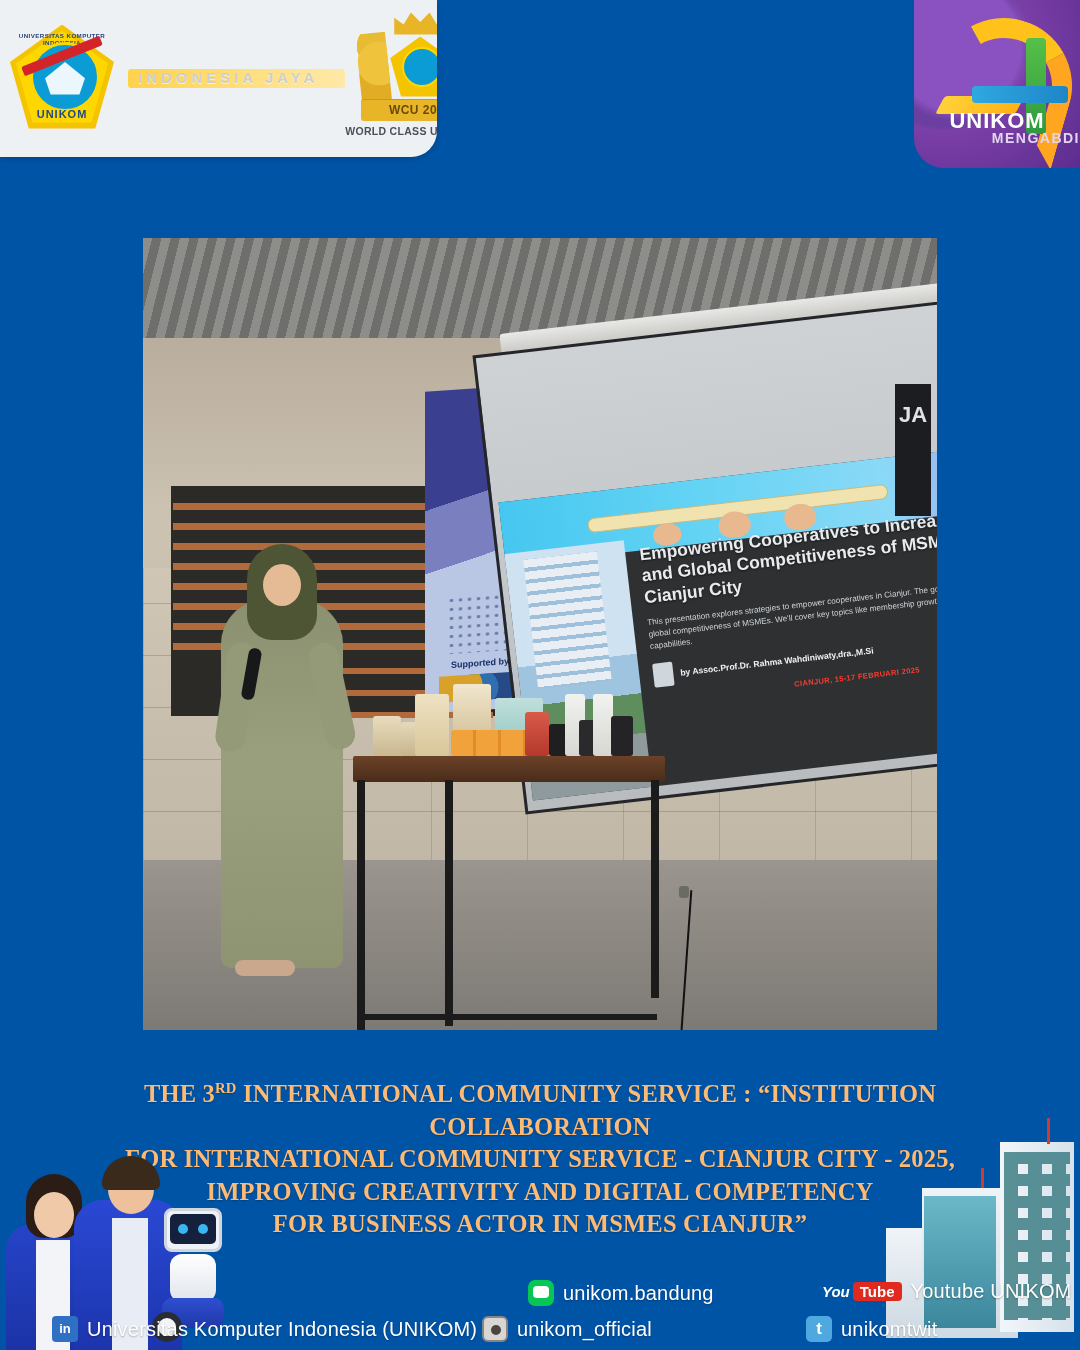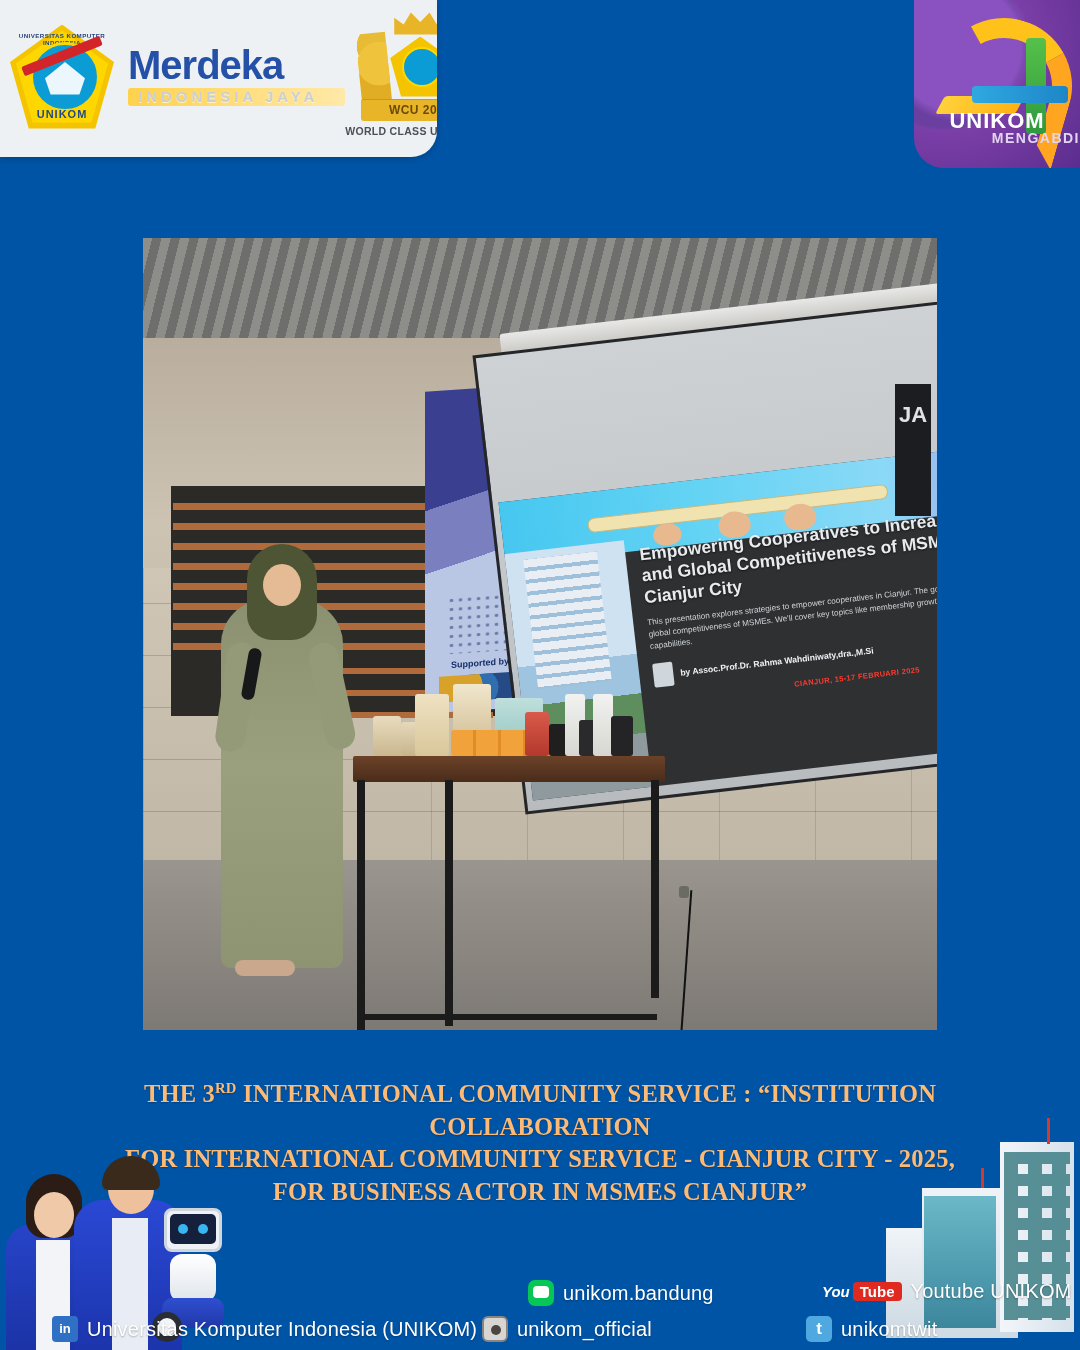--- a/index.html
+++ b/index.html
@@ -457,21 +457,20 @@
     <div class="seal">
       <div class="pent"></div>
       <div class="pent2"></div>
       <div class="txt-top">UNIVERSITAS KOMPUTER INDONESIA</div>
       <div class="ring"></div>
       <div class="ribbon"></div>
       <div class="txt-bot">UNIKOM</div>
     </div>
 
     <div class="km">
-      <div class="l2">Merdeka</div>
       <div class="l3">INDONESIA JAYA</div>
     </div>
 
     <div class="wcu">
       <div class="crown"></div>
       <div class="laurel-l"></div>
       <div class="laurel-r"></div>
       <div class="mini"></div>
       <div class="band">WCU 2022</div>
       <div class="sub">WORLD CLASS UNIVERSITY</div>
@@ -562,20 +561,21 @@
     </div>
 
     <div class="knob"></div>
     <div class="cord"></div>
 
   </div>
 
   <div class="caption">
     <div><span>THE 3</span><sup>RD</sup><span> INTERNATIONAL COMMUNITY SERVICE : “INSTITUTION COLLABORATION</span></div>
     <div>FOR INTERNATIONAL COMMUNITY SERVICE - CIANJUR CITY - 2025,</div>
+    <div>IMPROVING CREATIVITY AND DIGITAL COMPETENCY</div>
     <div>FOR BUSINESS ACTOR IN MSMES CIANJUR”</div>
   </div>
 
   <div class="people">
     <div class="pw-body"></div>
     <div class="pw-shirt"></div>
     <div class="pw-hair"></div>
     <div class="pw-head"></div>
     <div class="pm-body"></div>
     <div class="pm-shirt"></div>

